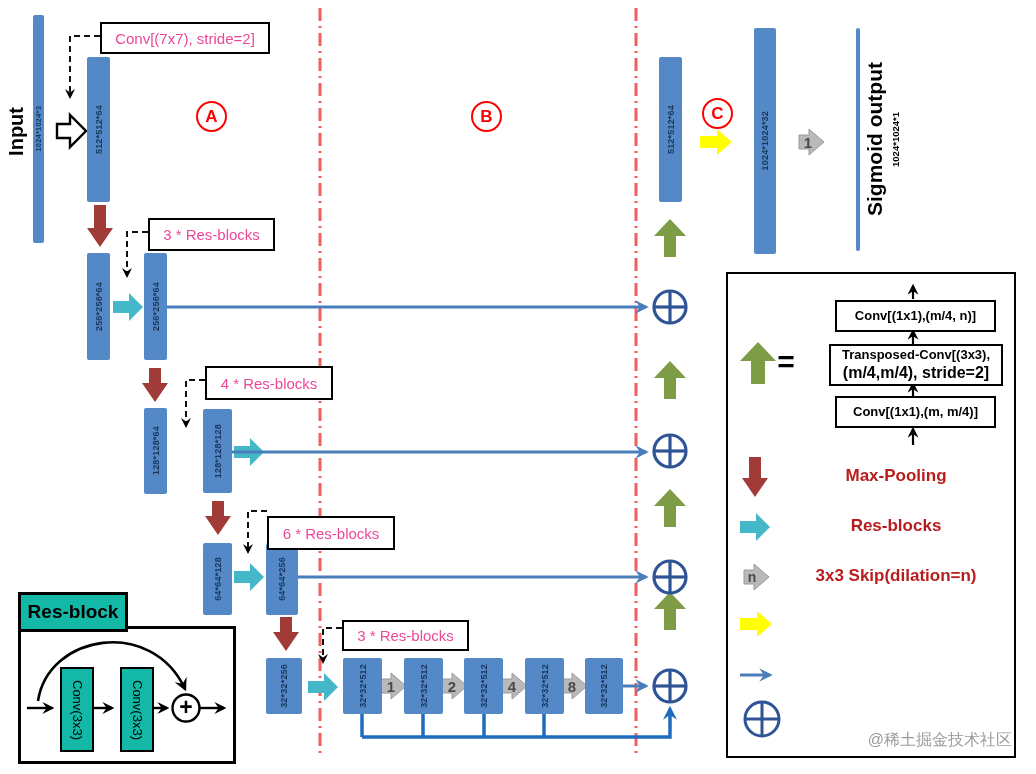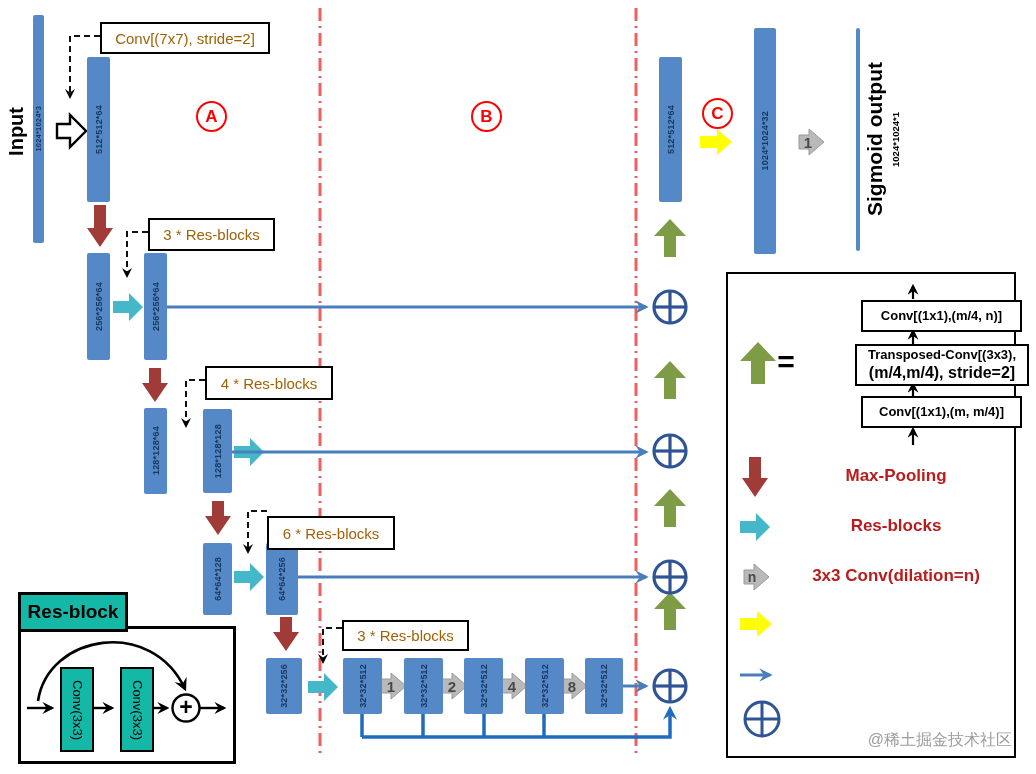--- a/index.html
+++ b/index.html
@@ -7,31 +7,31 @@
           font-family:"Liberation Sans",sans-serif;overflow:hidden;}
   svg#shapes{position:absolute;left:0;top:0;z-index:1;}
   .bar{position:absolute;background:#5588c6;border-radius:2px;display:flex;
        align-items:center;justify-content:center;z-index:2;}
   .bar-label{writing-mode:vertical-rl;transform:rotate(180deg);font-size:9px;
        font-weight:700;color:#17375e;white-space:nowrap;letter-spacing:.2px;}
   .vlabel{position:absolute;display:flex;align-items:center;justify-content:center;z-index:2;}
   .vtext{writing-mode:vertical-rl;transform:rotate(180deg);white-space:nowrap;}
   .vtext-down{writing-mode:vertical-rl;white-space:nowrap;}
   .ann{position:absolute;background:#fff;border:2px solid #000;display:flex;
-       align-items:center;justify-content:center;font-size:15px;color:#a16207;z-index:3;white-space:nowrap;}
+       align-items:center;justify-content:center;font-size:15px;color:#ec4899;z-index:3;white-space:nowrap;}
   .stage{position:absolute;width:27px;height:27px;border:2.5px solid #ff0000;border-radius:50%;
        color:#ff0000;font-weight:700;font-size:17px;display:flex;align-items:center;
        justify-content:center;z-index:3;background:transparent;}
   .dnum{position:absolute;font-size:15px;font-weight:700;color:#4a4a4a;display:flex;
        align-items:center;justify-content:center;z-index:3;}
   .legend-label{position:absolute;left:785px;width:222px;height:22px;text-align:center;
        font-size:17px;font-weight:600;color:#b91c1c;z-index:3;}
   .stackbox{position:absolute;background:#fff;border:2.5px solid #000;display:flex;
        flex-direction:column;align-items:center;justify-content:center;font-size:13px;
-       font-weight:600;line-height:1.25;text-align:center;z-index:3;white-space:nowrap;margin-left:26px;}
+       font-weight:600;line-height:1.25;text-align:center;z-index:3;white-space:nowrap;}
   .bigbox{position:absolute;border:3px solid #000;background:transparent;z-index:2;}
   .convbox{position:absolute;border:2.5px solid #000;background:#14b8a6;display:flex;
        align-items:center;justify-content:center;z-index:3;}
   #watermark{position:absolute;left:840px;top:730px;width:172px;text-align:right;
        font-size:16px;color:#9b9b9b;z-index:4;}
 </style>
 </head>
 <body>
 
 <div id="canvas">
@@ -248,21 +248,21 @@
   <div class="stackbox" style="left:829px;top:344px;width:170px;height:38px">
     <span>Transposed-Conv[(3x3),</span>
     <span style="font-size:16px">(m/4,m/4), stride=2]</span>
   </div>
   <div class="stackbox" style="left:835px;top:396px;width:157px;height:28px">
       <span>Conv[(1x1),(m, m/4)]</span>
     </div>
 
   <div class="legend-label" style="top:466px">Max-Pooling</div>
   <div class="legend-label" style="top:516px">Res-blocks</div>
-  <div class="legend-label" style="top:566px">3x3 Conv(dilation=n)</div>
+  <div class="legend-label" style="top:566px">3x3 Skip(dilation=n)</div>
   <div class="dnum" style="left:744px;top:569px;width:16px;height:16px;font-size:14px">
       <span>n</span>
     </div>
 
   <div class="convbox" style="left:18px;top:592px;width:104px;height:34px;border-width:3px">
     <span style="font-size:19px;font-weight:600">Res-block</span>
   </div>
   <div class="bigbox" style="left:18px;top:626px;width:212px;height:132px"></div>
   <div class="convbox" style="left:60px;top:667px;width:30px;height:81px">
     <span class="vtext-down" style="font-size:13px">Conv(3x3)</span>

